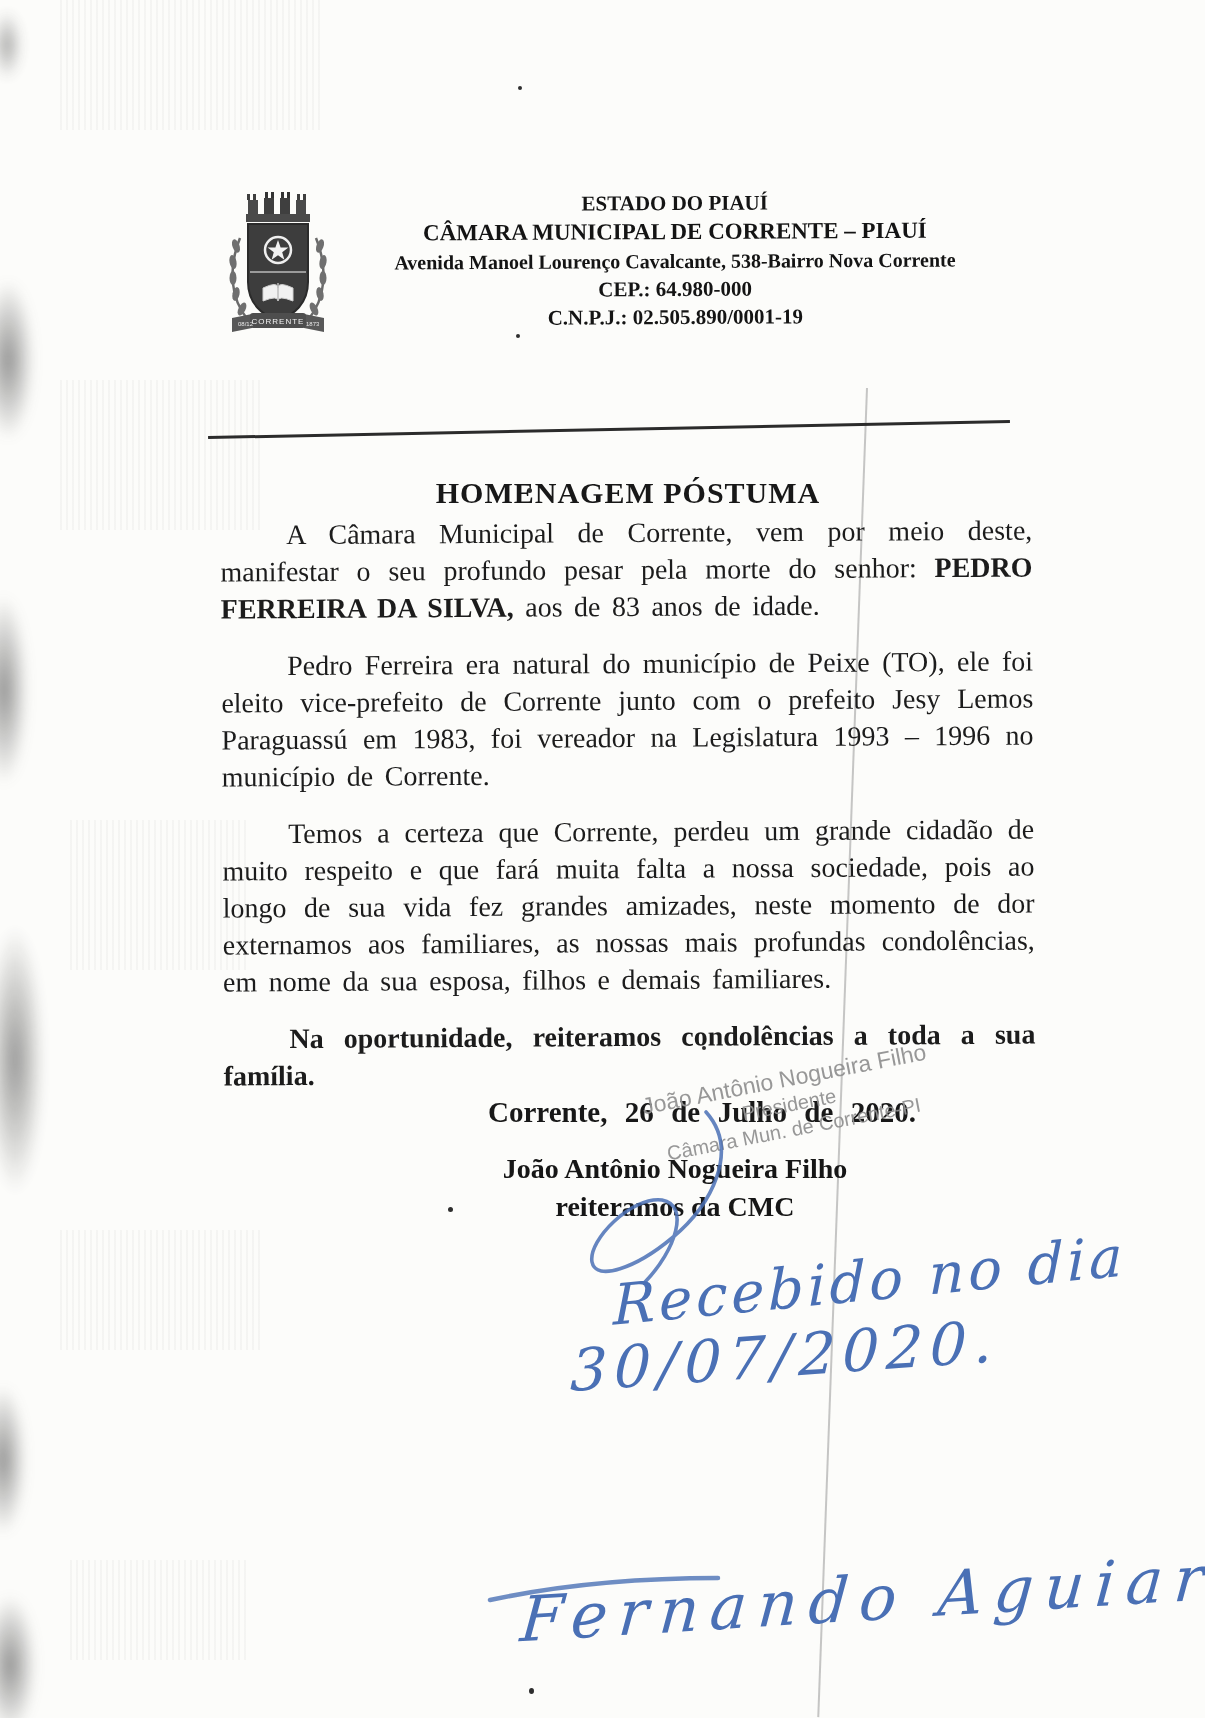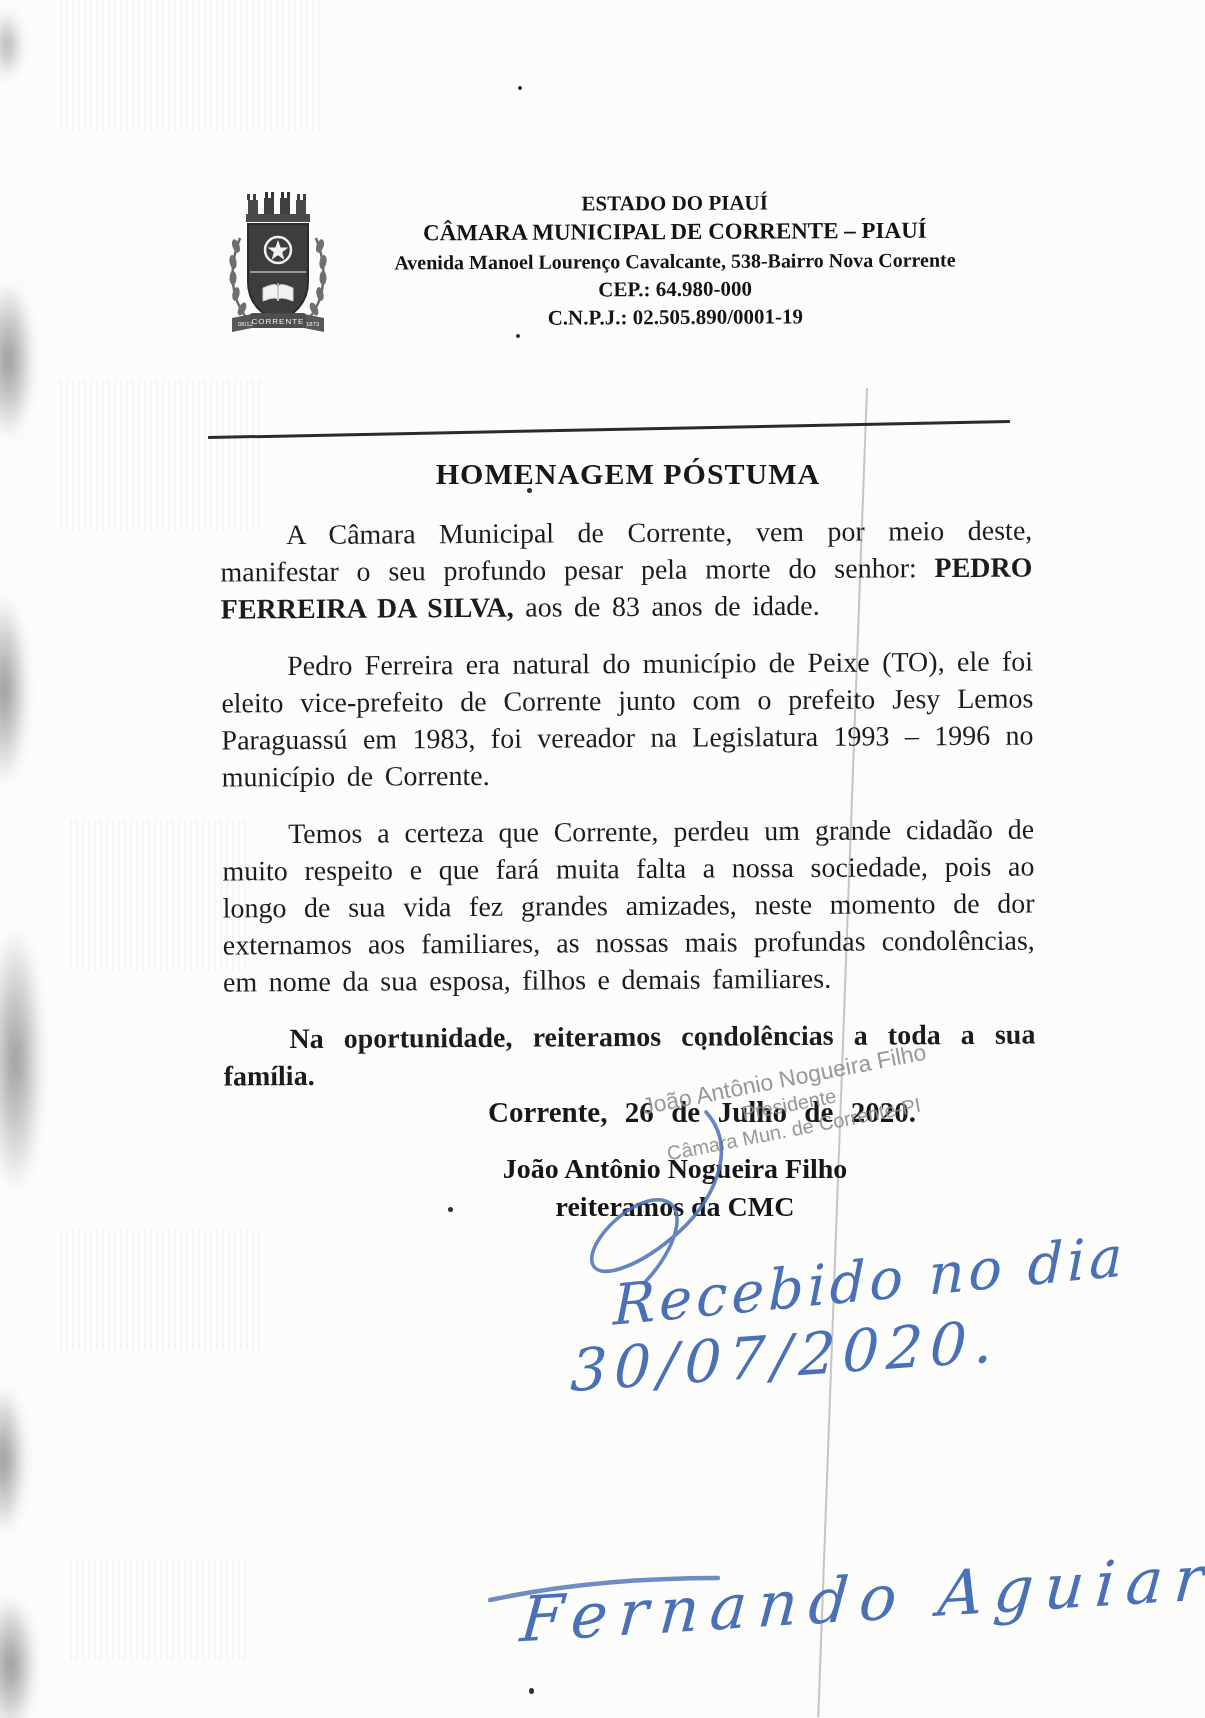--- a/index.html
+++ b/index.html
@@ -23,21 +23,21 @@
   
   .header-text{left:330px;top:190px;width:690px;text-align:center;font-weight:bold;color:#141414;transform:rotate(-0.3deg);}
   .h-line1{font-size:21px;line-height:27px;}
   .h-line2{font-size:23px;line-height:30px;}
   .h-line3{font-size:20px;line-height:28px;}
   .h-line4{font-size:21px;line-height:28px;}
   .h-line5{font-size:21px;line-height:29px;}
 
   .rule{left:208px;top:428px;width:802px;height:3px;background:#2b2b2b;transform:rotate(-1.15deg);}
 
-  .doc-title{left:222px;top:457px;width:812px;text-align:center;font-size:30px;font-weight:bold;letter-spacing:1px;color:#181818;}
+  .doc-title{left:222px;top:476px;width:812px;text-align:center;font-size:30px;font-weight:bold;letter-spacing:1px;color:#181818;}
 
   .bodytext{left:222px;top:514px;width:812px;font-size:28px;line-height:37px;text-align:justify;word-spacing:.16em;transform:rotate(-0.35deg);color:#1c1c1c;}
   .bodytext p{margin:0 0 20px 0;text-indent:66px;}
   .bodytext p.bold-par{font-weight:bold;}
 
   .dateline{left:488px;top:1096px;font-size:29px;font-weight:bold;color:#181818;word-spacing:.35em;}
 
   .stamp{left:546px;top:1112px;width:480px;transform:rotate(-11deg);transform-origin:left top;
          font-family:"Liberation Sans", sans-serif;color:rgba(145,145,145,.95);text-align:center;}
   .stamp .s1{font-size:23px;line-height:27px;}

